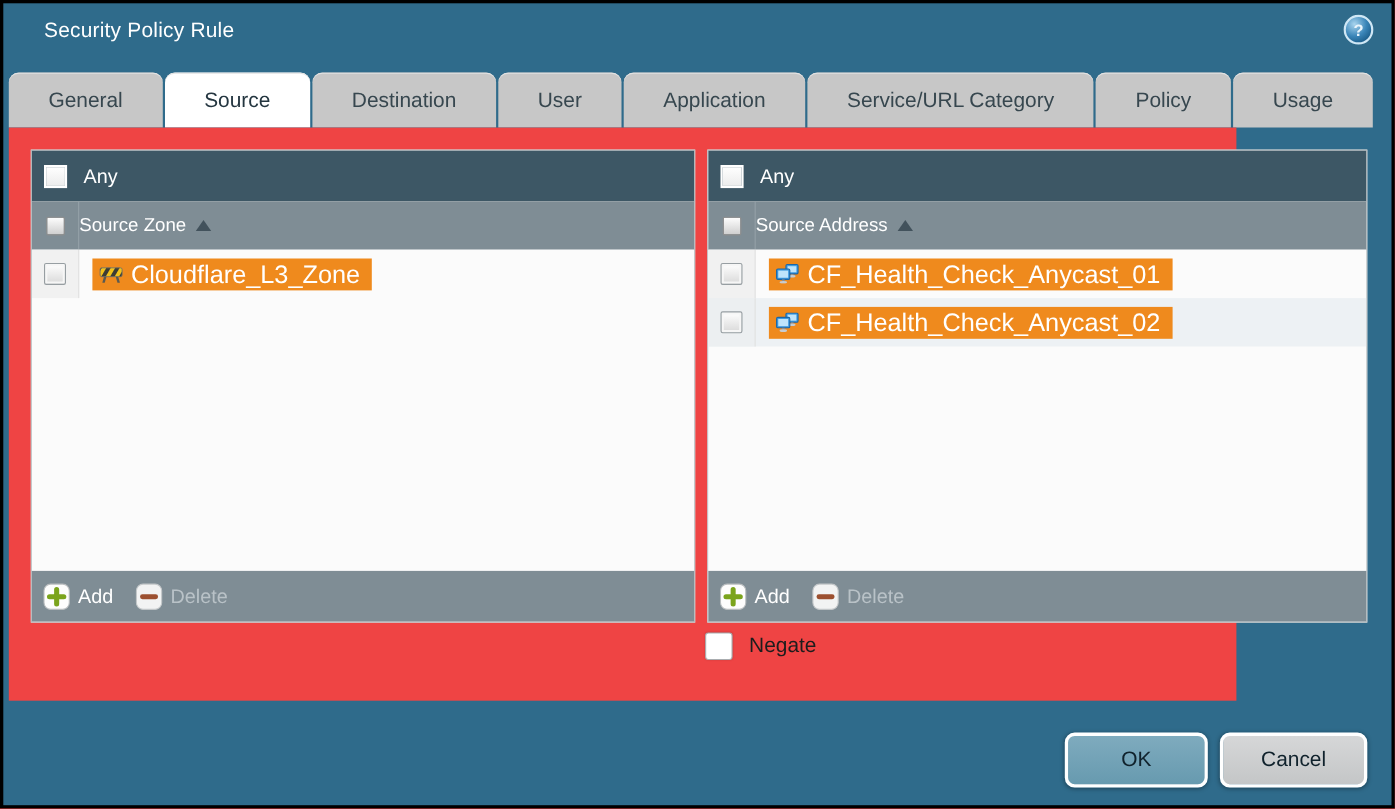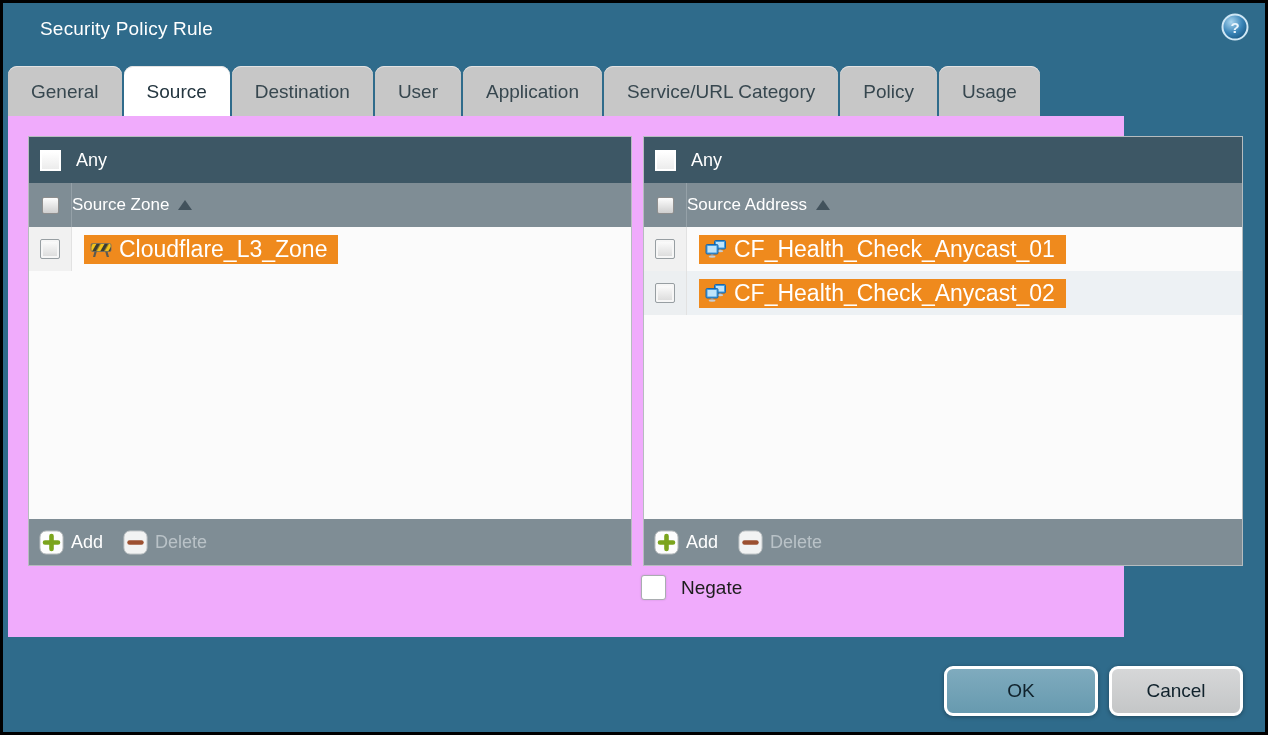--- a/index.html
+++ b/index.html
@@ -13,28 +13,28 @@
   .dialog { position:absolute; left:3px; top:3px; width:1262px; height:729px; background:#2f6b8b; }
 
   
   .title { position:absolute; left:37px; top:15px; font-size:19px; color:#fff; letter-spacing:.2px; }
   .help { position:absolute; right:16px; top:10px; width:28px; height:28px; cursor:pointer; }
 
   
   .tabs { position:absolute; top:63px; left:5px; height:50px; display:flex; }
   .tab {
     background:#c7c7c7; color:#37474f; font-size:19px;
-    border-radius:9px 9px 0 0; padding:0 23px; line-height:52px;
+    border-radius:9px 9px 0 0; padding:0 36px; line-height:52px;
     margin-right:2px; cursor:pointer; white-space:nowrap;
     box-shadow:inset 0 1px 0 #e2e2e2;
   }
   .tab.active { background:#fff; color:#243640; }
 
   
-  .content { position:absolute; top:113px; left:5px; width:1116px; height:521px; background:#f0abfc; }
+  .content { position:absolute; top:113px; left:5px; width:1116px; height:521px; background:#ef4444; }
 
   
   .panel { position:absolute; top:20px; height:430px; border:1px solid #b6bcbf; display:flex; flex-direction:column; background:#fbfbfb; }
   .panel.left  { left:20px;  width:604px; }
   .panel.right { left:635px; width:600px; }
 
   .any-bar { height:46px; background:#3d5765; display:flex; align-items:center; padding:0 11px; gap:15px; flex:0 0 auto; }
   .any-bar .label { color:#fff; font-size:18px; }
   .cb-any { width:21px; height:21px; background:linear-gradient(180deg,#ffffff,#ececec); border:2px solid #fff; cursor:pointer; }
 
@@ -62,21 +62,21 @@
   .cb-negate { width:25px; height:25px; background:#fff; border:1px solid #a9adb0; border-radius:3px; box-shadow:0 0 2px rgba(0,0,0,.15); cursor:pointer; }
   .negate .label { font-size:19px; color:#1d1d1d; }
 
   
   .footer-btns { position:absolute; right:22px; bottom:16px; display:flex; gap:11px; }
   .btn {
     height:50px; border:3px solid #fff; border-radius:9px; font-size:19px; color:#10222c;
     font-family:"Liberation Sans", sans-serif; cursor:pointer;
     box-shadow:0 1px 4px rgba(0,0,0,.35);
   }
-  .btn.ok { width:154px; background:linear-gradient(180deg,#7fabbe,#679aaf); }
+  .btn.ok { width:130px; background:linear-gradient(180deg,#7fabbe,#679aaf); }
   .btn.cancel { width:134px; background:linear-gradient(180deg,#d6d7d8,#c4c6c7); }
 </style>
 </head>
 <body>
 
 <div class="dialog">
 
   <div class="title">Security Policy Rule</div>
 
   <div class="help">

